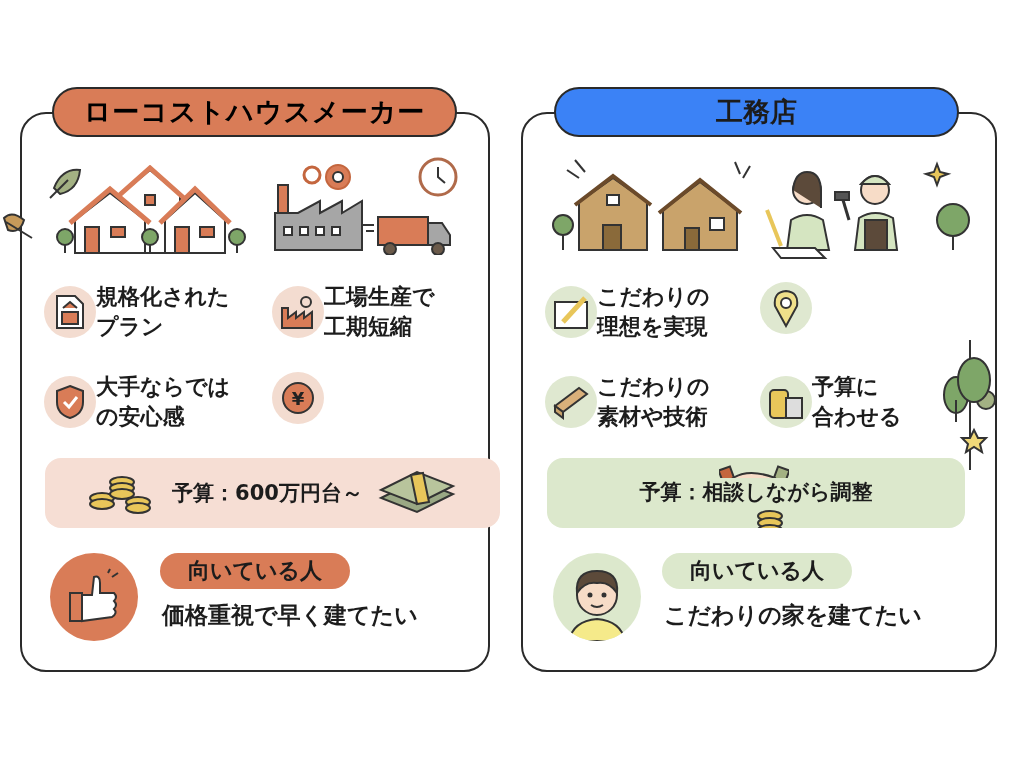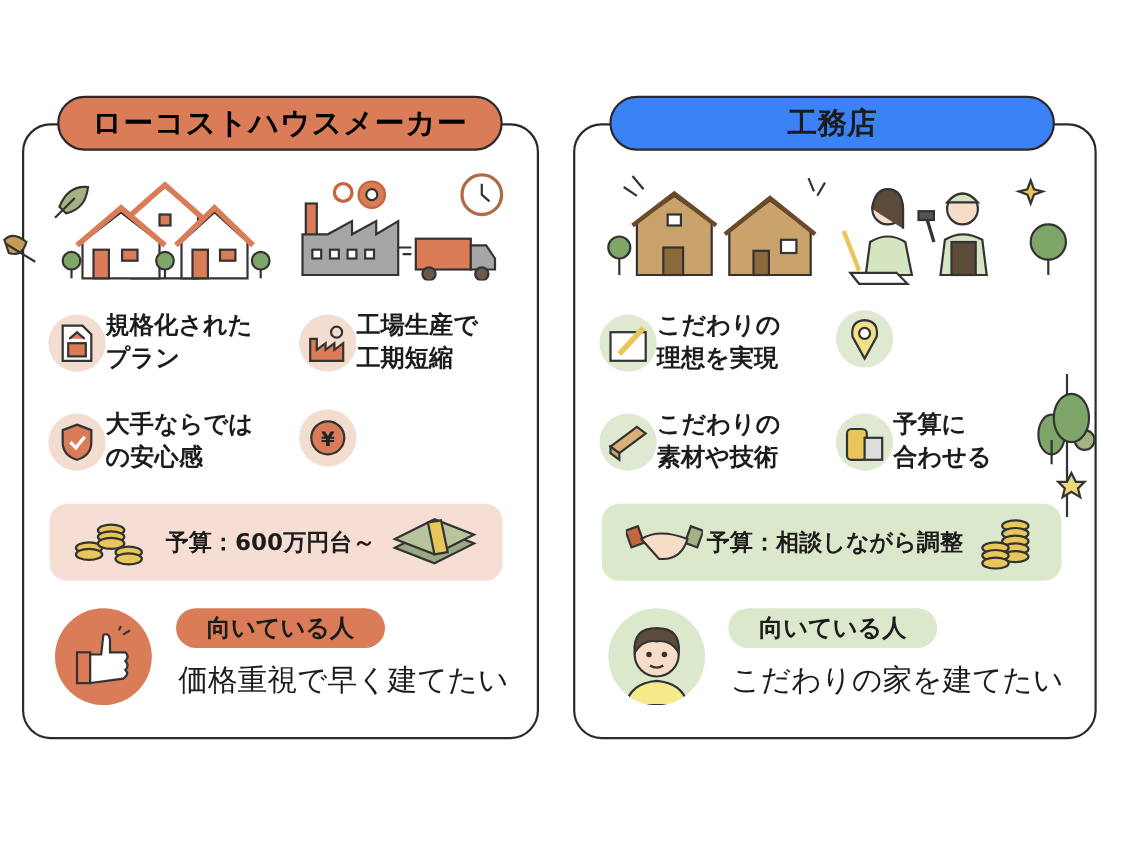--- a/index.html
+++ b/index.html
@@ -25,33 +25,33 @@
     width: 52px; height: 52px; border-radius: 50%; display: flex; align-items: center; justify-content: center; flex-shrink: 0;
   }
   .feature .ftext { font-size: 22px; font-weight: bold; line-height: 30px; white-space: pre-line; }
   .left .icon-circle { background: #f3dcd0; }
   .right .icon-circle { background: #dfe8d0; }
 
   .budget {
     position: absolute; border-radius: 16px; display: flex; align-items: center; justify-content: center;
     font-weight: bold; font-size: 21px; height: 70px;
   }
-  #budget-left { left: 45px; top: 458px; width: 412px; background: #f6ded4; }
-  #budget-right { left: 547px; top: 458px; width: 418px; background: #dce8cc; }
+  #budget-left { left: 45px; top: 458px; width: 455px; background: #f6ded4; }
+  #budget-right { left: 547px; top: 458px; width: 418px; background: #dce8cc; flex-direction: column; }
 
   .avatar { position: absolute; width: 88px; height: 88px; border-radius: 50%; display: flex; align-items: center; justify-content: center; overflow: hidden; }
   #avatar-left { left: 50px; top: 553px; background: #d97c57; }
   #avatar-right { left: 553px; top: 553px; background: #dce8cc; }
   .target-pill {
     position: absolute; height: 36px; border-radius: 18px; display: flex; align-items: center; justify-content: center;
     font-weight: bold; font-size: 22px; text-align: right;
   }
   #target-pill-left { left: 160px; top: 553px; width: 190px; background: #d97c57; color: #1c1c1c; }
   #target-pill-right { left: 662px; top: 553px; width: 190px; background: #dce8cc; }
-  .target-text { position: absolute; font-weight: normal; font-size: 27px; }
+  .target-text { position: absolute; font-weight: bold; font-size: 23px; }
   #target-text-left { left: 162px; top: 600px; }
   #target-text-right { left: 664px; top: 600px; }
 </style>
 </head>
 <body>
 
 <div class="panel" id="panel-left"></div>
 <div class="title-pill" id="title-left">ローコストハウスメーカー</div>
 
 <svg class="illus" style="left:2px;top:160px" width="80" height="90">

